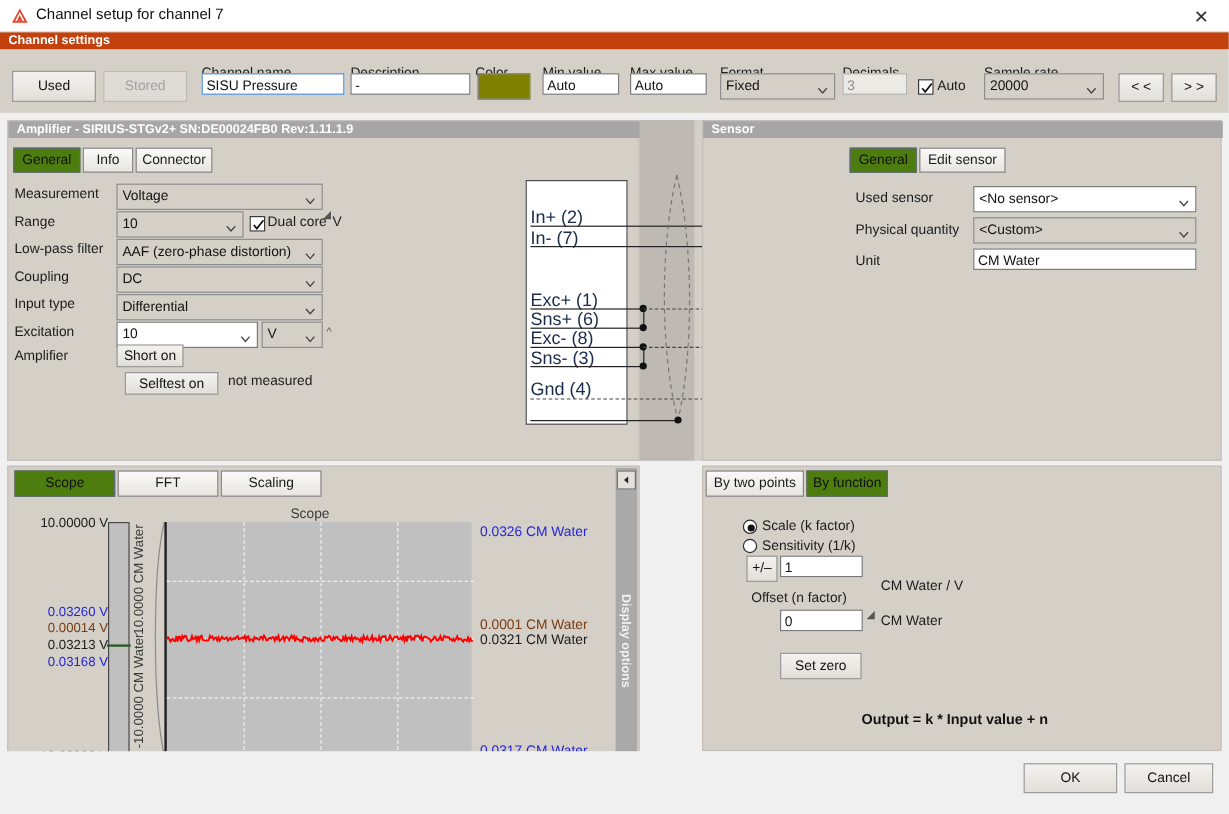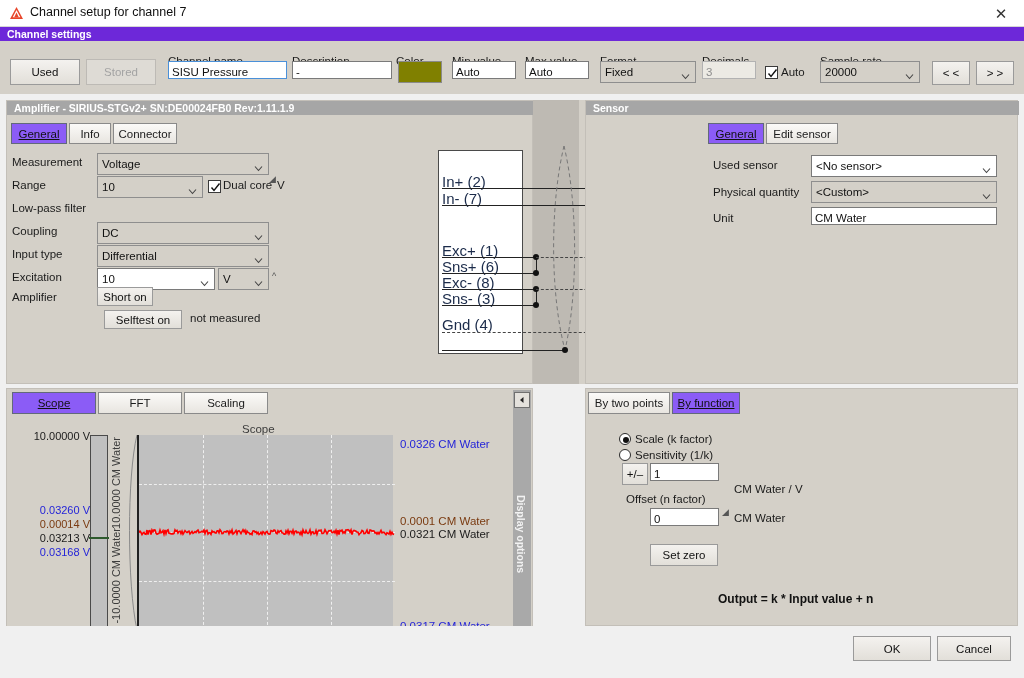--- a/index.html
+++ b/index.html
@@ -31,21 +31,21 @@
     font-size:15px; color:#333; cursor:pointer;
   }
 
   
   #chan-group{
     position:absolute; left:0; top:27px; width:1024px; height:67px;
     background:#d4d0c8;
   }
   #chan-group .grp-caption{
     position:absolute; left:0; top:0; width:1024px; height:14px;
-    background:#6d28d9; color:#ffffff; font-weight:bold; font-size:10.5px;
+    background:#c2410c; color:#ffffff; font-weight:bold; font-size:10.5px;
     padding-left:7px; line-height:14px;
   }
   .fld-label{ position:absolute; font-size:11.5px; color:#1b1b1b; white-space:nowrap;}
   .txtbox{
     position:absolute; background:#fff; border:1px solid #7a7a7a;
     height:18px; line-height:20px; padding-left:3px; font-size:11.5px; color:#111;
     font-family:"Liberation Sans", sans-serif;
   }
   .txtbox.focused{ border:1px solid #4a90d9; }
   .txtbox.greyed{ background:#eceae4; color:#8d8d8d; border:1px solid #b2b2b2;}
@@ -108,21 +108,21 @@
   #scaling-group{
     position:absolute; left:585px; top:388px; width:433px; height:238px;
     background:#d4d0c8; border:1px solid #c3bfb8;
   }
 
   .tabbtn{
     position:absolute; height:21px; display:flex; align-items:center;
     justify-content:center; font-size:11.5px; cursor:pointer;
     border:1px solid #8a8a8a; background:linear-gradient(#fbfaf8,#e8e5e0);
   }
-  .tabbtn.sel{ background:#8b5cf6; border:1px solid #62697a; color:#111;text-decoration:underline; }
+  .tabbtn.sel{ background:#4d7c0f; border:1px solid #62697a; color:#111; }
 
   
   #plotarea{
     position:absolute; left:137px; top:435px; width:256px; height:195px;
     background:#c0c0c0; border-left:2px solid #222; border-bottom:2px solid #222;
   }
   .gv{ position:absolute; top:0; width:1px; height:195px;
        border-left:1px dashed #efefef; }
   .gh{ position:absolute; left:0; width:256px; height:1px;
        border-top:1px dashed #efefef; }
@@ -276,20 +276,28 @@
   <div class="chk" style="left:201px; top:79px;">
     <svg width="11" height="11" viewBox="0 0 11 11">
         <path d="M1.5 5.5 L4 8.5 L9.5 1.5" stroke="#111" stroke-width="1.4" fill="none"></path>
       </svg>
   </div>
   <span class="fld-label" style="left:216px; top:78px;">Dual core</span>
   <span class="sup" style="left:262px; top:73px;">◢</span>
   <span class="fld-label" style="left:270px; top:78px;">V</span>
 
   <span class="fld-label" style="left:5px; top:101px;">Low-pass filter</span>
+  <div class="combo" style="left:90px; top:98px; width:172px;">
+    <span>AAF (zero-phase distortion)</span>
+    <span class="arw">
+      <svg width="9" height="9" viewBox="0 0 9 9">
+          <path d="M1 2.5 L4.5 6.5 L8 2.5" stroke="#444" stroke-width="1.1" fill="none"></path>
+        </svg>
+    </span>
+  </div>
 
   <span class="fld-label" style="left:5px; top:124px;">Coupling</span>
   <div class="combo" style="left:90px; top:121px; width:172px;">
     <span>DC</span>
     <span class="arw">
       <svg width="9" height="9" viewBox="0 0 9 9">
           <path d="M1 2.5 L4.5 6.5 L8 2.5" stroke="#444" stroke-width="1.1" fill="none"></path>
         </svg>
     </span>
   </div>

